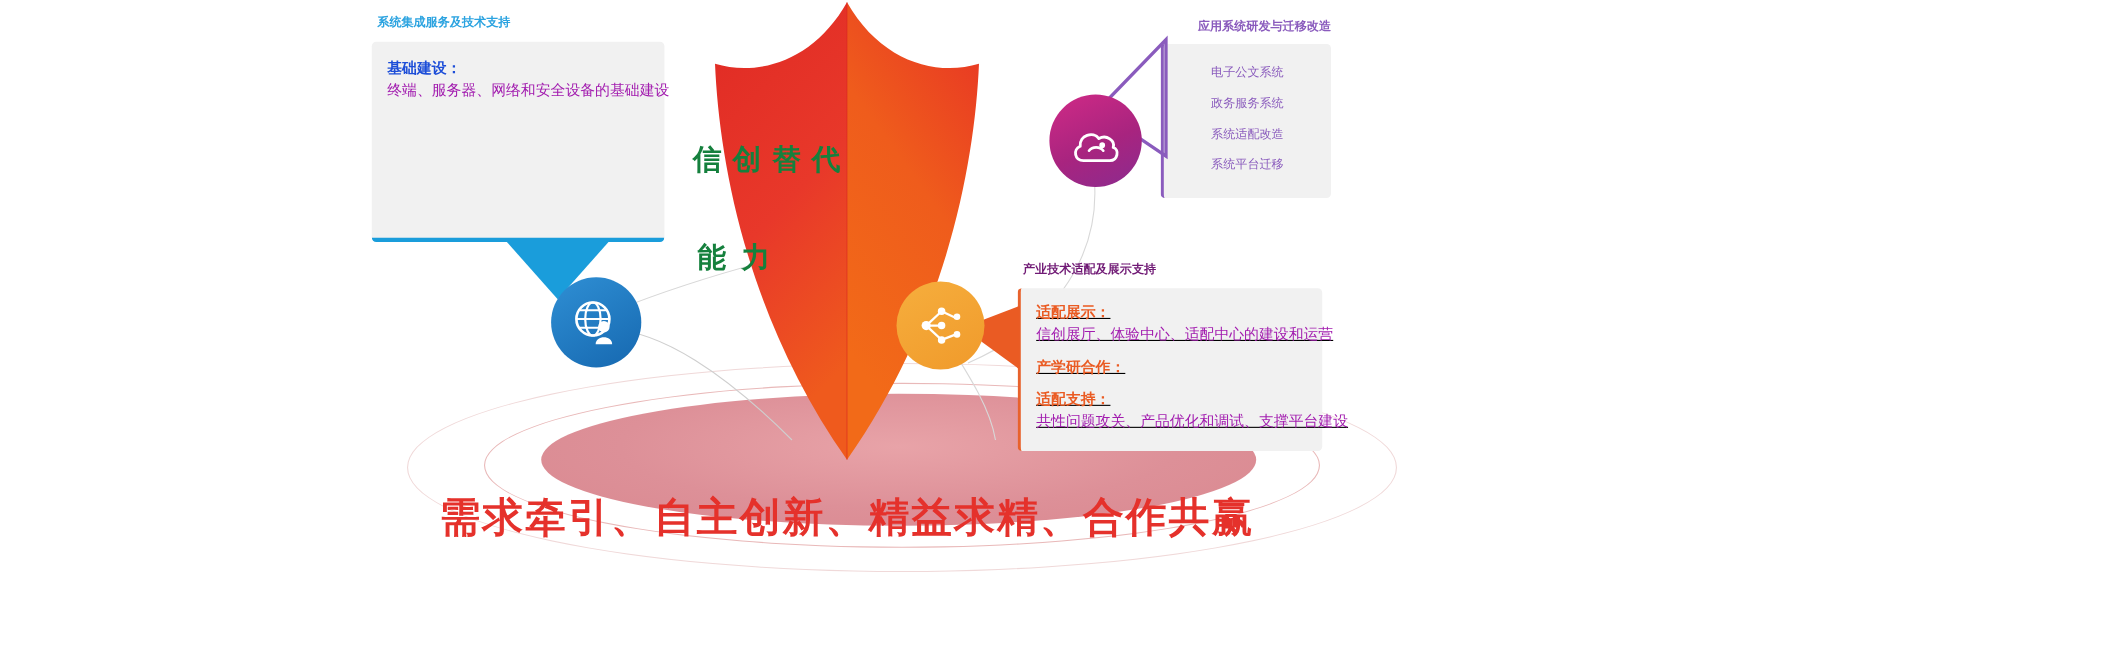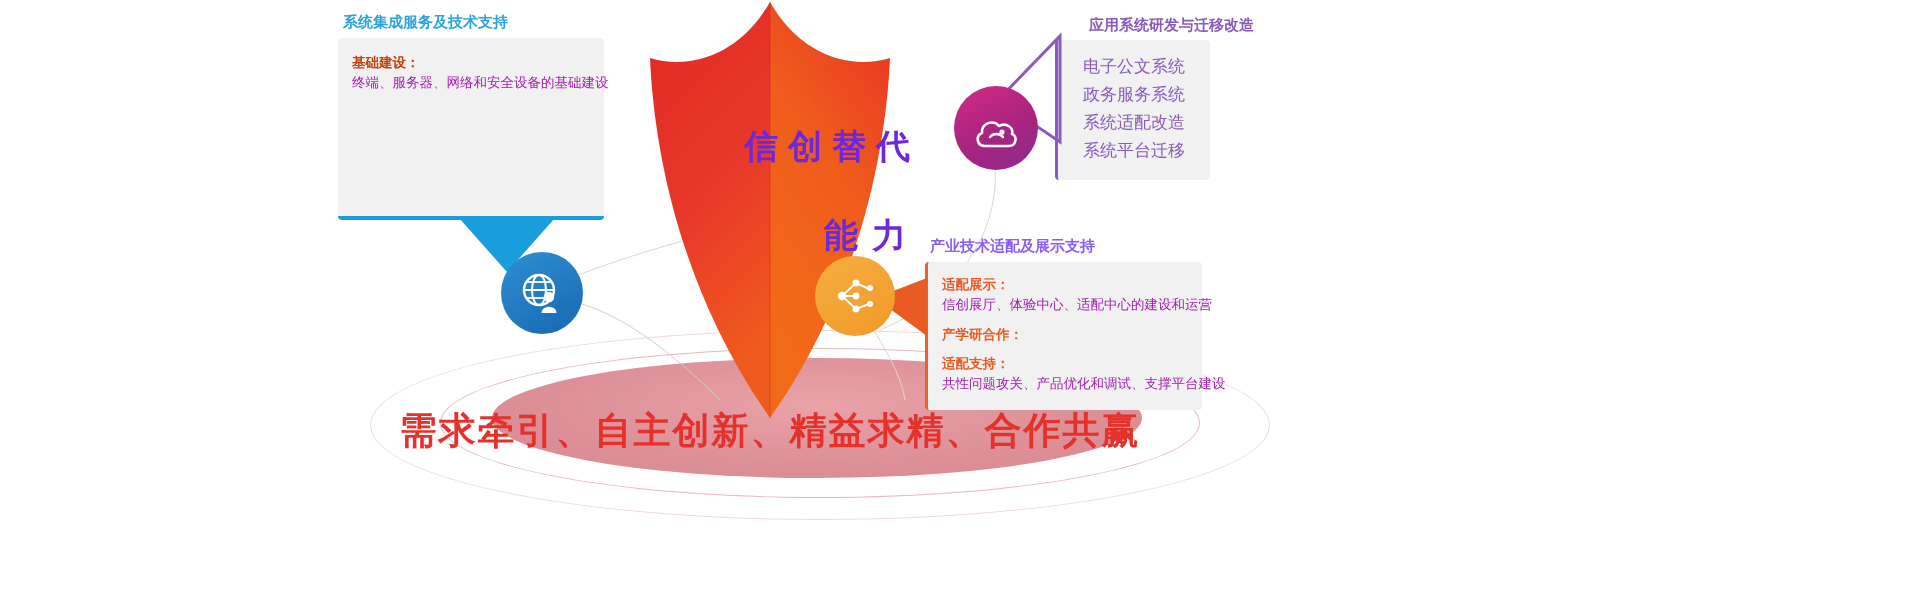--- a/index.html
+++ b/index.html
@@ -45,43 +45,43 @@
     position: absolute;
     left: 620px; top: 0px;
     width: 300px; height: 430px;
   }
   .shield-wrap svg { display: block; }
 
   .shield-text {
     position: absolute;
     left: 620px; top: 120px;
     width: 300px;
-    text-align: right;
-    color: #6d28d9;
-    font-size: 34px;
+    text-align: left;
+    color: #15803d;
+    font-size: 26px;
     font-weight: 700;
     letter-spacing: 10px;
     line-height: 52px;
     text-indent: 10px;
     pointer-events: none;
   }
   .shield-text .l2 { display:block; letter-spacing: 14px; text-indent: 14px; margin-top: 37px; }
 
   
   .curves { position: absolute; left: 0; top: 0; width: 1920px; height: 605px; }
 
   
   .panel {
     position: absolute;
     background: #f1f1f1;
     border-radius: 4px;
   }
   .panel-title {
     position: absolute;
-    font-size: 15px;
+    font-size: 11px;
     font-weight: 700;
     white-space: nowrap;
   }
   .grp { margin-bottom: 9px; }
   .grp:last-child { margin-bottom: 0; }
   .grp-head {
     font-size: 13.5px;
     font-weight: 700;
     line-height: 20px;
   }
@@ -92,48 +92,49 @@
     white-space: nowrap;
   }
 
   
   #panel-left {
     left: 338px; top: 38px;
     width: 266px; height: 182px;
     padding: 14px 0 0 14px;
     border-bottom: 4px solid #1a9ddb;
   }
-  #panel-left .grp-head { color: #c2410c; }
+  #panel-left .grp-head { color: #1d4ed8; }
   #title-left { left: 343px; top: 13px; color: #2ba3e0; }
 
   
   #panel-rtop {
     left: 1055px; top: 40px;
     width: 155px; height: 140px;
     padding: 12px 0 0 0;
     border-left: 3px solid #8a5bbd;
   }
   .rtop-item {
-    font-size: 17px;
+    font-size: 11px;
     color: #8a5bbd;
     line-height: 28px;
     text-align: center;
     white-space: nowrap;
   }
   #title-rtop { left: 1063px; top: 16px; color: #8a5bbd; margin-left: 26px; }
 
   
   #panel-rbot {
     left: 925px; top: 262px;
     width: 277px; height: 148px;
     padding: 12px 0 0 14px;
     border-left: 3px solid #e8622c;
+    text-decoration: underline;
   }
   #panel-rbot .grp-head { color: #ea5b23; }
-  #title-rbot { left: 930px; top: 237px; color: #8b5cf6; }
+  #title-rbot { left: 930px; top: 237px; color: #701a75; }
 
   
   .badge {
     position: absolute;
     border-radius: 50%;
     display: flex;
     align-items: center;
     justify-content: center;
   }
   #badge-globe {
@@ -149,21 +150,21 @@
   #badge-node {
     left: 815px; top: 256px;
     width: 80px; height: 80px;
     background: linear-gradient(150deg, #f6ae3d 0%, #f09a2b 100%);
   }
   .badge svg { display: block; }
 
   
   #slogan {
     position: absolute;
-    left: 0; top: 406px;
+    left: 0; top: 446px;
     width: 1540px;
     text-align: center;
     font-size: 37px;
     font-weight: 700;
     color: #e5312b;
     letter-spacing: 2px;
     white-space: nowrap;
   }
 </style>
 </head>

